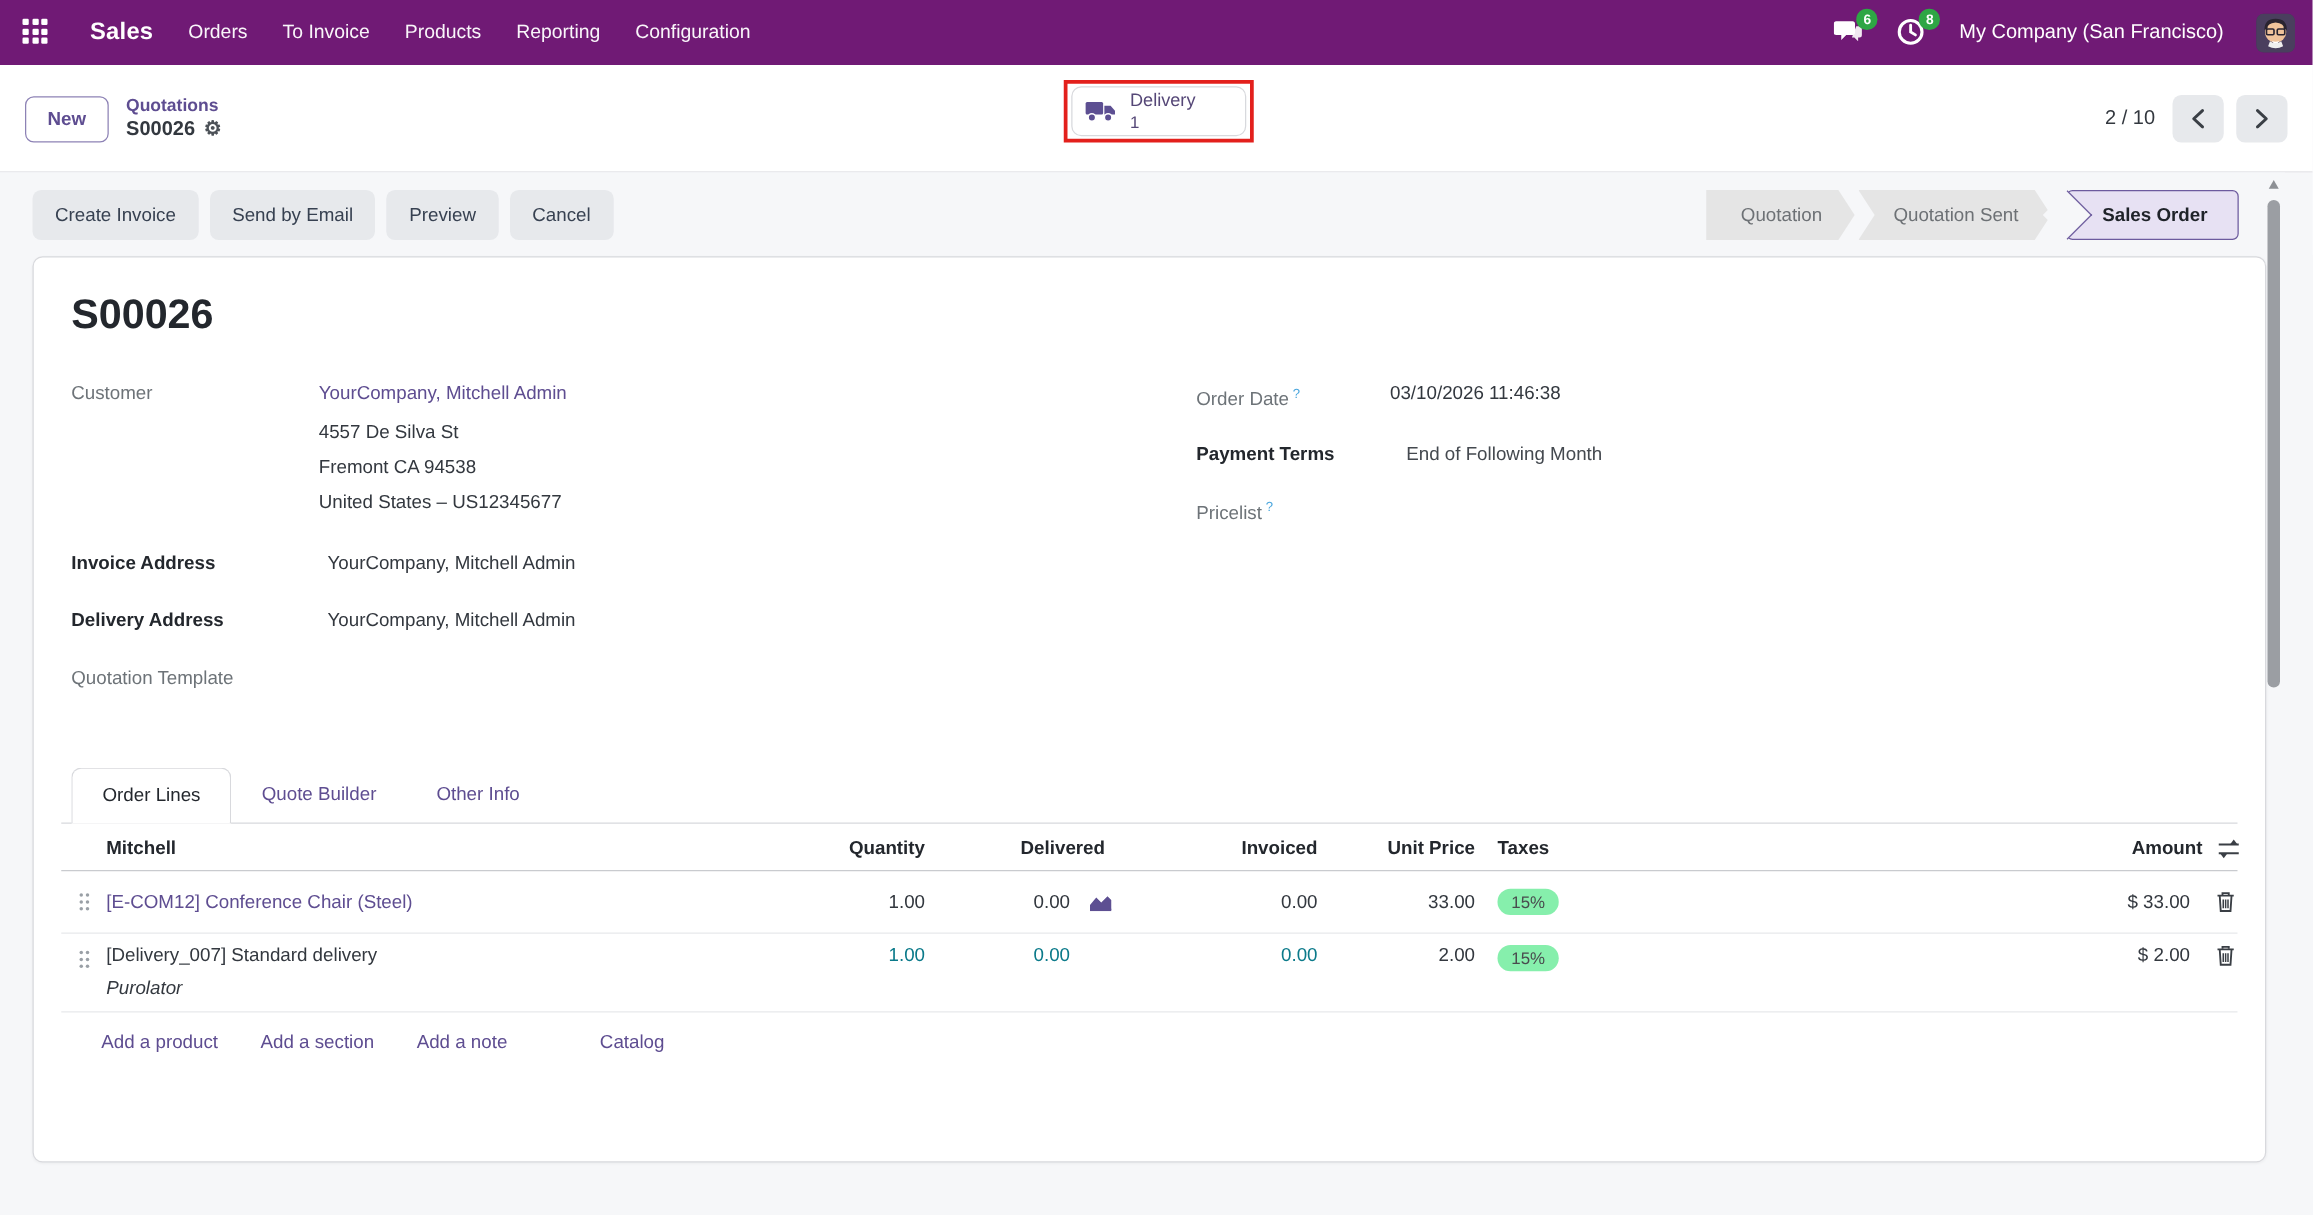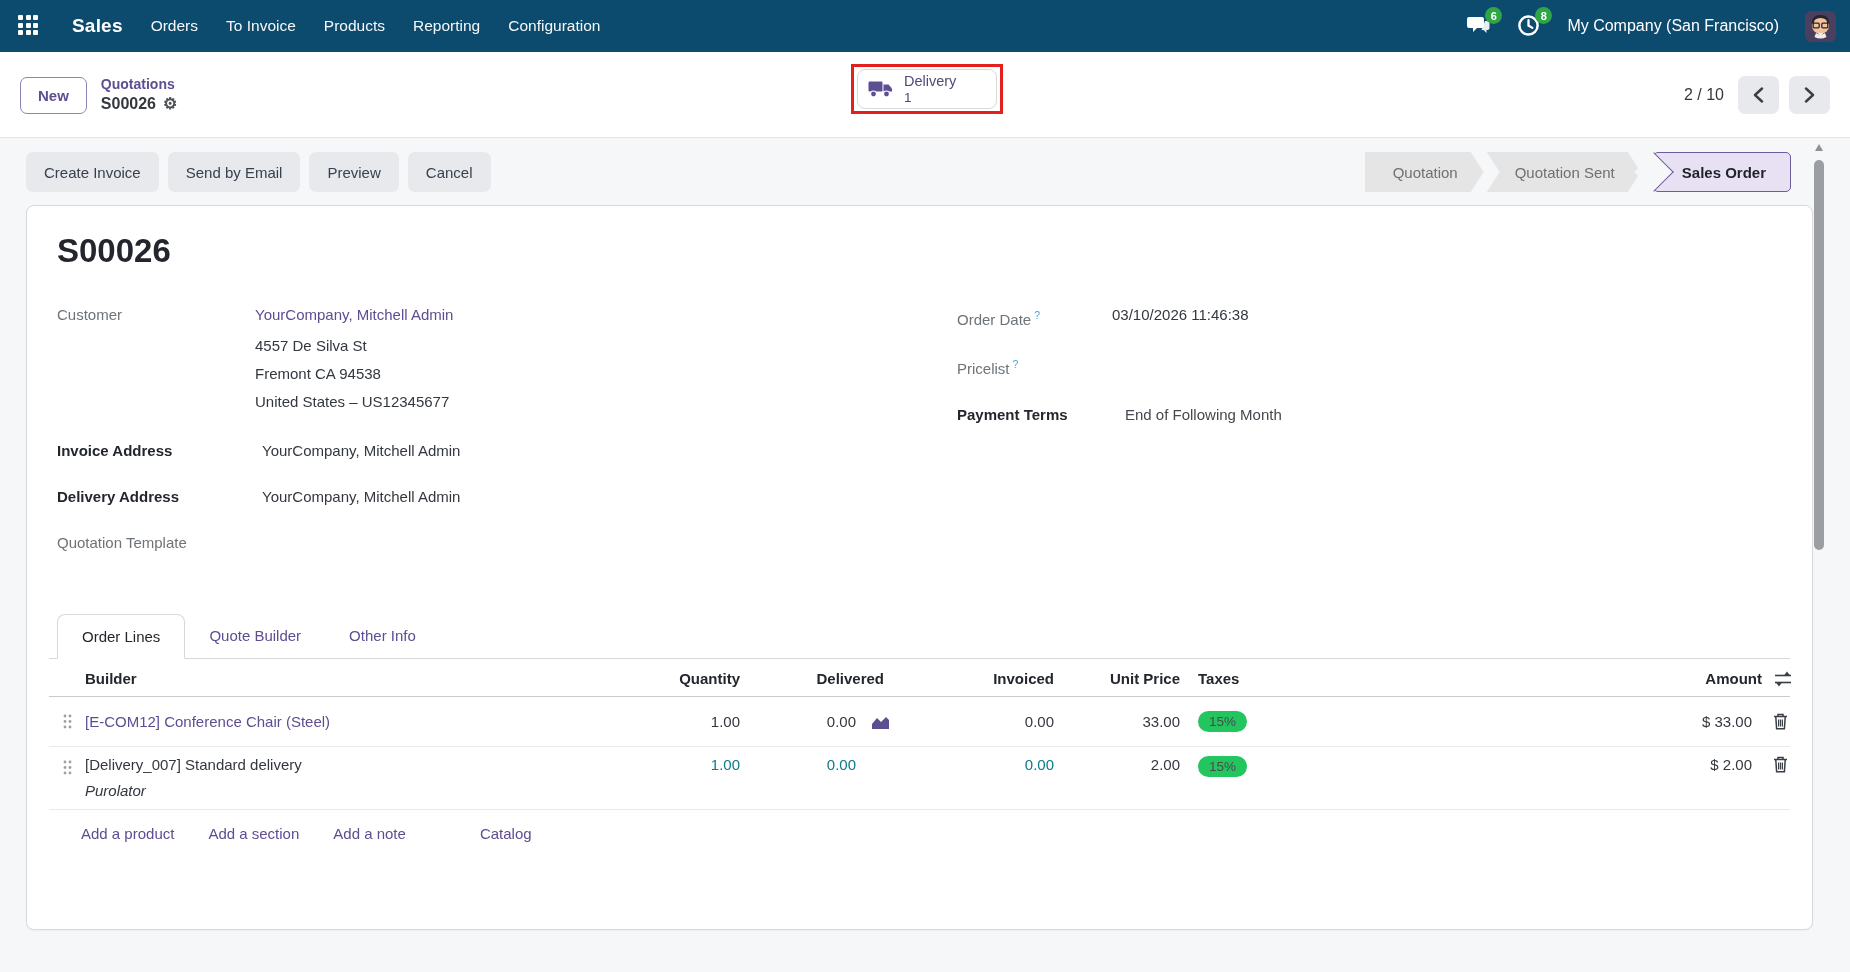--- a/index.html
+++ b/index.html
@@ -1,21 +1,21 @@
 <!DOCTYPE html>
 <html><head>
 <meta charset="utf-8">
 <style>
   * { margin:0; padding:0; box-sizing:border-box; }
   html,body { width:1850px; height:972px; overflow:hidden; background:#f6f7f9;
               font-family:"Liberation Sans", sans-serif; color:#33383f; }
 
   
   .nav { position:absolute; left:0; top:0; width:1850px; height:52px;
-         background:#0c4a6e; display:flex; align-items:center; color:#fff; }
+         background:#701a75; display:flex; align-items:center; color:#fff; }
   .nav-left { display:flex; align-items:center; gap:28px; padding-left:18px; }
   .grid-icon { width:22px; height:22px; display:grid; grid-template-columns:repeat(3,5px);
                grid-template-rows:repeat(3,5px); gap:2.5px; cursor:pointer; }
   .grid-icon span { background:#fff; border-radius:1px; }
   .brand { font-size:19px; font-weight:700; letter-spacing:.2px; margin-left:4px; cursor:pointer; }
   .menu-item { font-size:15.5px; color:rgba(255,255,255,.96); cursor:pointer; }
   .nav-right { margin-left:auto; display:flex; align-items:center; gap:26px; padding-right:14px; }
   .nav-ico-wrap { position:relative; width:24px; height:24px; cursor:pointer; }
   .badge { position:absolute; top:-7px; right:-11px; min-width:17px; height:17px;
            background:#2ea644; border-radius:9px; font-size:11px; font-weight:700;
@@ -104,21 +104,21 @@
   .c-right { text-align:right; }
   .c-taxes { padding-left:18px; }
   .head-amount { display:flex; justify-content:flex-end; align-items:center; gap:12px; grid-column:8 / span 2; }
   .ol-row { border-bottom:1px solid #e8e9eb; font-size:15px; min-height:50px; }
   .drag-handle { display:flex; justify-content:center; cursor:grab; }
   .cell-num { text-align:right; }
   .teal { color:#0b7a8a; font-weight:500; }
   .delivered-cell { display:flex; justify-content:flex-end; align-items:center; }
   .icon-slot { width:34px; display:flex; justify-content:flex-end; }
   .pad6 { padding-right:6px; }
-  .tax-pill { display:inline-block; background:#22c55e; color:#494b4e; font-size:13.5px;
+  .tax-pill { display:inline-block; background:#86efac; color:#494b4e; font-size:13.5px;
               border-radius:11px; padding:3px 11px; margin-left:18px; cursor:pointer; }
   .amount-cell { text-align:right; }
   .trash-cell { display:flex; justify-content:flex-end; padding-right:4px; }
   .row2-lines { padding:9px 0 10px 0; }
   .row-desc { font-style:italic; color:#33383f; margin-top:9px; font-size:15px; }
   .trash-btn,.chart-btn { background:none; border:none; cursor:pointer; padding:0; display:flex; }
 
   .ol-footer { display:flex; align-items:flex-end; padding:15px 0 18px 32px; font-size:15px;
                gap:34px; }
   .ol-footer .catalog-gap { margin-left:40px; }
@@ -266,40 +266,40 @@
           <span class="flabel">Quotation Template</span>
           <span class="fvalue"></span>
         </div>
       </div>
 
       <div class="fields-right">
         <div class="frow" style="margin-bottom:22px;">
           <span class="flabel" style="width:155px;"><span>Order Date</span><span class="help-sup">?</span></span>
           <span class="fvalue">03/10/2026 11:46:38</span>
         </div>
+        <div class="frow">
+          <span class="flabel bold" style="width:155px;">Payment Terms</span>
+          <span class="fvalue" style="padding-left:13px;color:#44494f;">End of Following Month</span>
+        </div>
         <div class="frow" style="margin-bottom:24px;">
           <span class="flabel" style="width:155px;"><span>Pricelist</span><span class="help-sup">?</span></span>
           <span class="fvalue"></span>
-        </div>
-        <div class="frow">
-          <span class="flabel bold" style="width:155px;">Payment Terms</span>
-          <span class="fvalue" style="padding-left:13px;color:#44494f;">End of Following Month</span>
         </div>
       </div>
     </div>
 
     <div class="tabs">
       <div class="tab active">Order Lines</div>
       <div class="tab">Quote Builder</div>
       <div class="tab">Other Info</div>
     </div>
 
     <div class="ol-grid ol-head">
       <span></span>
-      <span>Builder</span>
+      <span>Mitchell</span>
       <span class="c-right">Quantity</span>
       <span class="c-right pad6">Delivered</span>
       <span class="c-right pad6">Invoiced</span>
       <span class="c-right">Unit Price</span>
       <span class="c-taxes">Taxes</span>
       <span class="head-amount">
         <span>Amount</span>
         <svg width="18" height="16" viewBox="0 0 18 16">
           <line x1="1" y1="4.5" x2="17" y2="4.5" stroke="#3a3f45" stroke-width="1.6"></line>
           <path d="M13 0.5 l3 4 h-6 z" fill="#3a3f45"></path>

